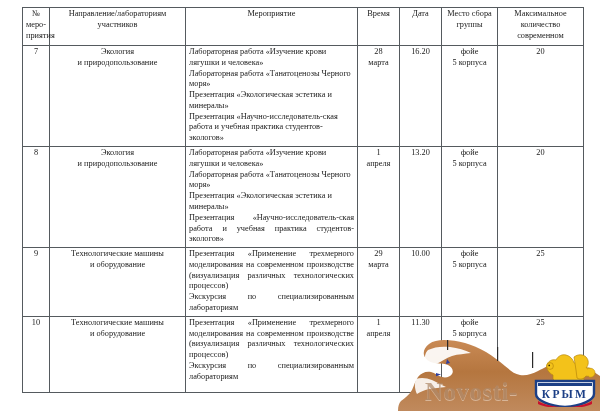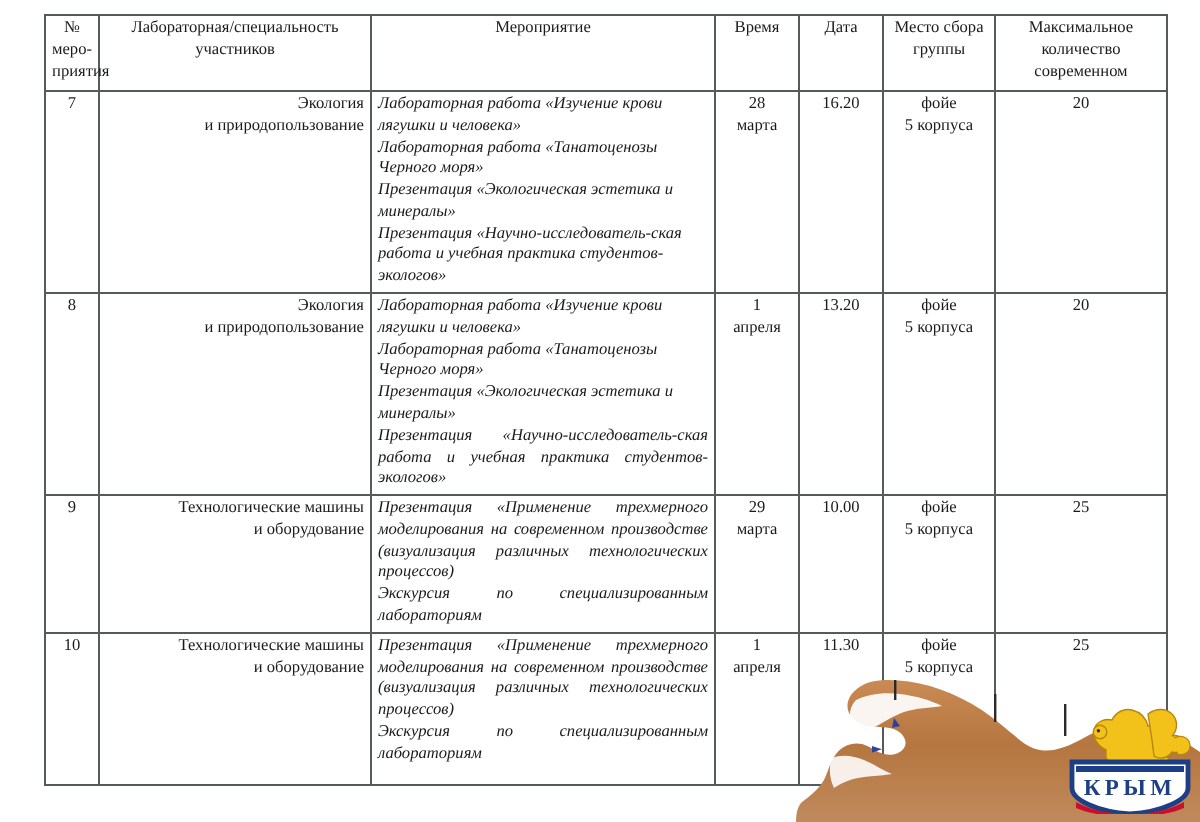--- a/index.html
+++ b/index.html
@@ -89,25 +89,24 @@
   col.c-dir     { width: 136px; }
   col.c-event   { width: 172px; }
   col.c-date    { width: 42px; }
   col.c-time    { width: 42px; }
   col.c-place   { width: 56px; }
   col.c-max     { width: 86px; }
 
   td.num, td.date, td.time, td.place, td.max {
     text-align: center;
   }
-  td.dir { text-align: right; }
+  td.dir { text-align: center; }
   td.event { text-align: left; }
   td.event p {
     margin: 0;
-    font-style: italic;
   }
   td.event p.j {
     text-align: justify;
     text-align-last: left;
   }
   td.num { padding-top: 2px; }
   td.date span, td.place span { display: block; text-align: center; }
 
   .row-a td { height: 92px; }
   .row-b td { height: 92px; }
@@ -131,21 +130,21 @@
         <col class="c-max">
     </colgroup>
     <thead>
       <tr>
         <th>
           <span class="hdr-line">№</span>
           <span class="hdr-line">меро-</span>
           <span class="hdr-line">приятия</span>
         </th>
         <th>
-          <span class="hdr-line">Лабораторная/специальность</span>
+          <span class="hdr-line">Направление/лабораториям</span>
           <span class="hdr-line">участников</span>
         </th>
         <th>
           <span class="hdr-line">Мероприятие</span>
         </th>
         <th>
           <span class="hdr-line">Время</span>
         </th>
         <th>
           <span class="hdr-line">Дата</span>
@@ -304,20 +303,21 @@
       C42,56 36,56 31,57
       C26,58 22,60 19,62
       C17,58 16,52 18,47 Z"></path>
     <rect x="49" y="8" width="1.2" height="10" fill="#2a2a2a"></rect>
     <rect x="99" y="15" width="1.2" height="14" fill="#2a2a2a"></rect>
     <rect x="134" y="20" width="1.2" height="16" fill="#2a2a2a"></rect>
     <path fill="#2f3f9e" d="M38,41 l5,1.6 -5,1.6 z"></path>
     <path fill="#2f3f9e" d="M49,27 l3,4 -4,1 z"></path>
   </svg>
 
+  <div id="watermark-text">Novosti-</div>
 
   <svg id="watermark-emblem" viewBox="0 0 64 62">
 
     <g transform="translate(2,0)">
       <path fill="#f3c21a" stroke="#b8860b" stroke-width="0.7" d="
         M18,30 C14,28 11,24 12,20 C13,16 17,14 21,15
         C23,11 27,9 31,10 C35,11 38,14 39,18
         C43,17 47,19 49,22 C51,25 50,29 47,31
         C49,33 50,36 49,39 C47,42 43,43 40,41
         C38,44 34,45 31,44 C28,43 26,40 26,37

